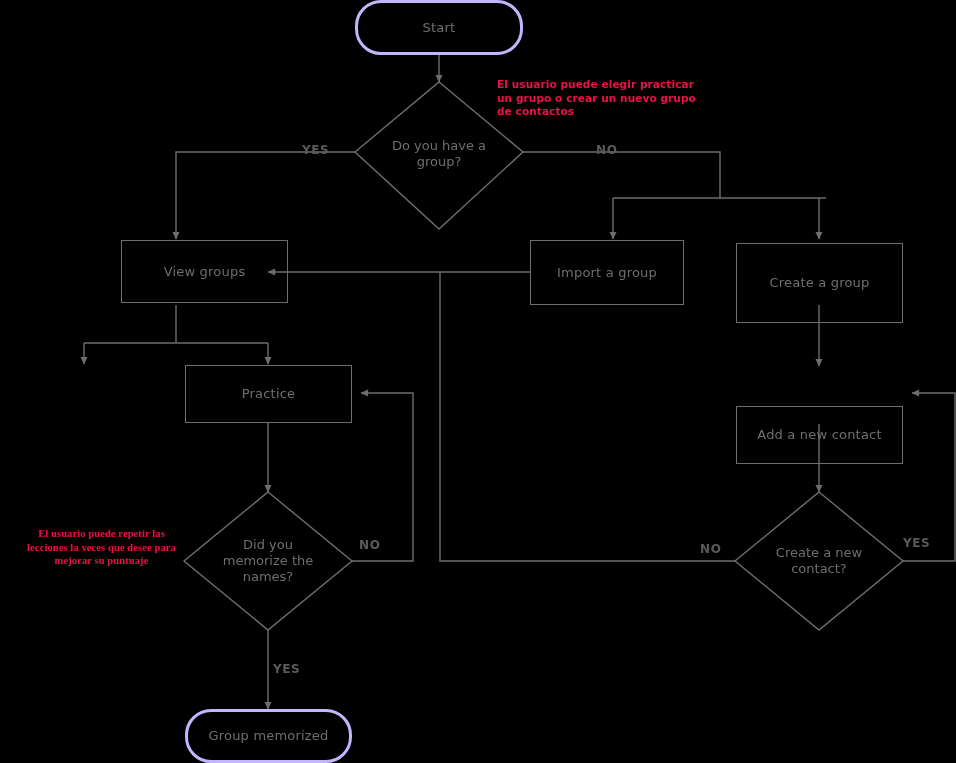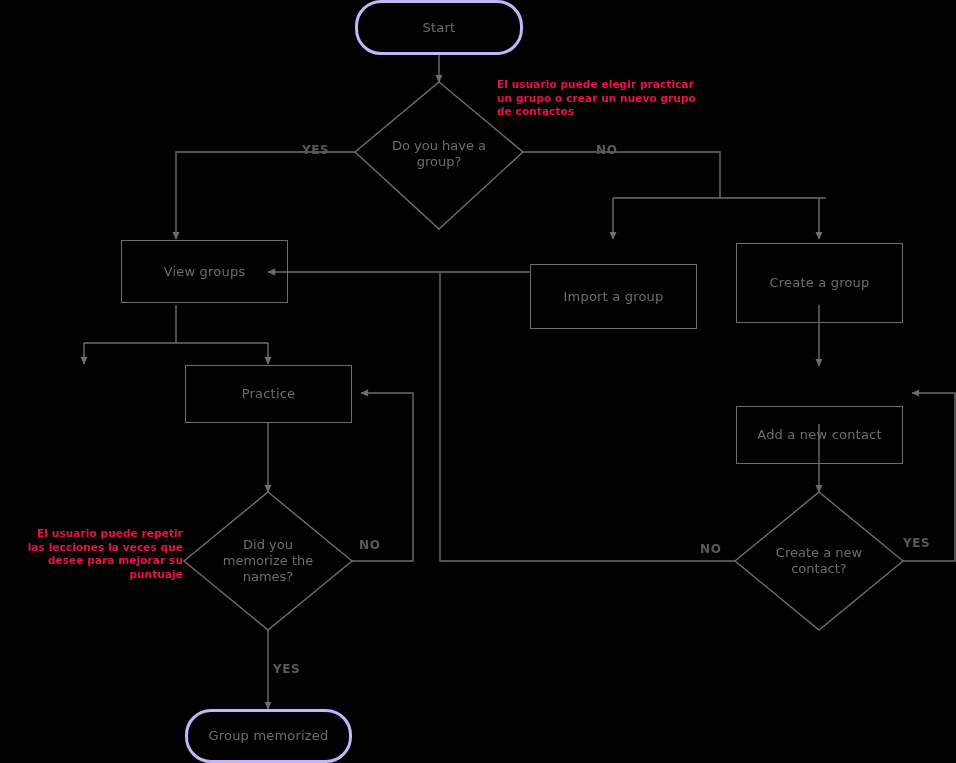--- a/index.html
+++ b/index.html
@@ -11,21 +11,21 @@
         justify-content:center;text-align:center;color:#6e6e6e;font-size:13px;
         line-height:16px;letter-spacing:.2px;background:transparent;}
   .node.proc{border:1px solid #6e6e6e;}
   .node.term{border:3px solid #c4b5fd;border-radius:26px;text-align:right;}
   .dec-label{position:absolute;display:flex;align-items:center;justify-content:center;
              text-align:center;color:#6e6e6e;font-size:13px;line-height:16px;}
   .edge-label{position:absolute;color:#5a5a5a;font-size:12px;font-weight:bold;
               letter-spacing:.6px;white-space:nowrap;}
   .note{position:absolute;color:#ec1144;font-size:10.5px;line-height:13.5px;
         font-weight:bold;letter-spacing:.1px;}
-  .note.right{text-align:right;}
+  .note.right{text-align:center;font-family:Liberation Serif, serif;}
 </style>
 </head>
 <body>
 
 <div id="stage">
 
   <svg id="wires" viewBox="0 0 956 763" xmlns="http://www.w3.org/2000/svg">
     <defs>
       <marker id="ah" markerWidth="9" markerHeight="9" refX="7.6" refY="4.5" orient="auto" markerUnits="userSpaceOnUse">
         <path d="M0.5,1 L8,4.5 L0.5,8 Z" fill="#6e6e6e"></path>
@@ -75,21 +75,21 @@
   </div>
 
   <div class="dec-label" style="left:379px;top:136px;width:120px;height:36px;">
     <span>Do you have a group?</span>
   </div>
 
   <div class="node proc" style="left:93px;top:240px;width:167px;height:63px;margin-left:28px;">
     <span>View groups</span>
   </div>
 
-  <div class="node proc" style="left:530px;top:240px;width:167px;height:65px;margin-top:24px;">
+  <div class="node proc" style="left:530px;top:240px;width:154px;height:65px;">
     <span>Import a group</span>
   </div>
 
   <div class="node proc" style="left:736px;top:243px;width:167px;height:80px;align-items:center;">
     <span>Create a group</span>
   </div>
 
 
   <div class="node proc" style="left:185px;top:365px;width:167px;height:58px;text-align:center;">
     <span>Practice</span>

